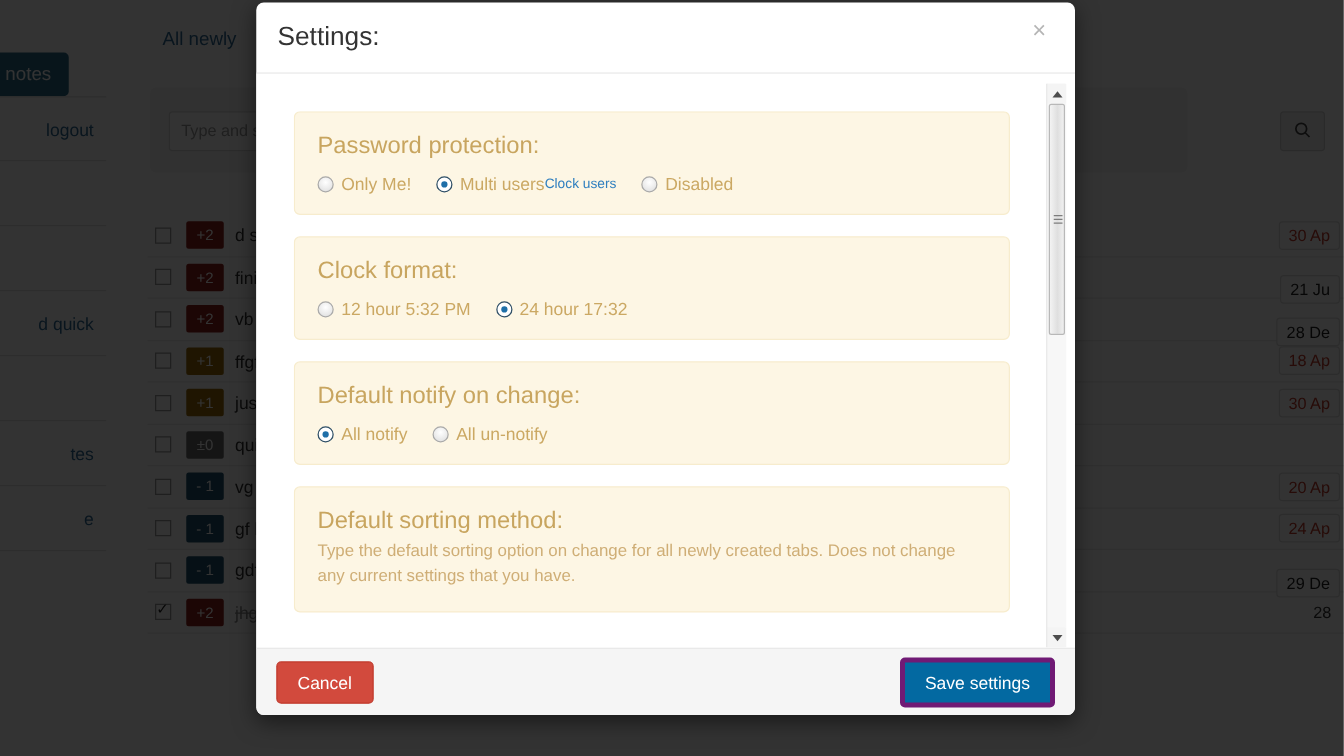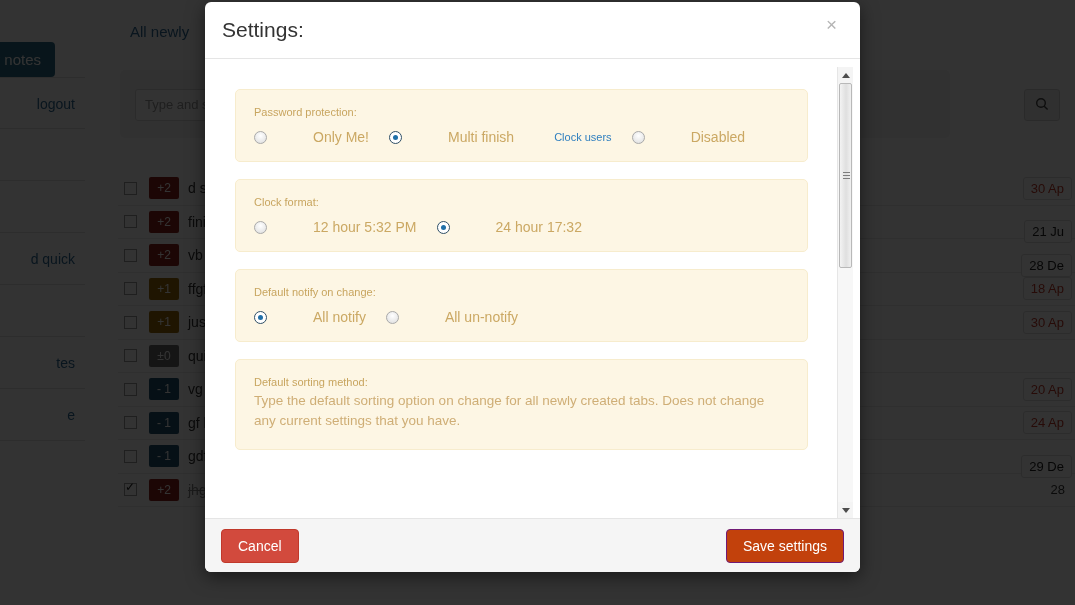--- a/index.html
+++ b/index.html
@@ -165,42 +165,41 @@
   }
   .settings-panel {
     background: #fdf6e4;
     border: 1px solid #f7eccd;
     border-radius: 5px;
     padding: 16px 18px 16px 18px;
     margin-bottom: 17px;
     color: #c9a96a;
   }
   .panel-label {
-    font-size: 11px;
+    font-size: 19px;
     color: #c8a55f;
     margin-bottom: 3px;
   }
   .panel-desc {
     font-size: 13.5px;
     color: #cfae76;
     line-height: 1.45;
     margin-bottom: 3px;
   }
   .radio-row {
     margin-top: 11px;
     display: flex; align-items: center;
     flex-wrap: wrap;
     font-size: 14px;
     color: #cba863;
   }
   .radio-opt {
     display: flex; align-items: center;
     margin-right: 20px;
     cursor: pointer;
-    gap: 40px;
   }
   .radio-mark {
     width: 13px; height: 13px;
     border-radius: 50%;
     border: 1px solid #a9a9a9;
     background: radial-gradient(circle at 50% 35%, #ffffff 0%, #dcdcdc 100%);
     margin-right: 6px; flex: none;
     position: relative;
   }
   .radio-opt.selected .radio-mark {
@@ -276,22 +275,22 @@
     border: none; border-radius: 4px;
     font-size: 14px; color: #fff;
     padding: 8px 16px; cursor: pointer;
     font-family: "Liberation Sans", sans-serif;
   }
   .btn-cancel {
     background: #d24a3d;
     border: 1px solid #c0392b;
   }
   .btn-save {
-    background: #c2410c;
-    border: 1px solid #701a75;
+    background: #0369a1;
+    border: 4px solid #701a75;
   }
 </style>
 </head>
 <body>
 
 <div id="app-background">
 
   <div class="bg-sidebar">
     <div class="bg-sidebar-btn">show notes</div>
     <div class="bg-side-row first">
@@ -411,21 +410,21 @@
     <div class="modal-scroll-area" id="sections-container">
         <div class="settings-panel">
           <div class="panel-label">Password protection:</div>
           <div class="radio-row">
             <div class="radio-opt">
               <span class="radio-mark"></span>
               <span class="radio-label">Only Me!</span>
             </div>
             <div class="radio-opt selected">
               <span class="radio-mark"></span>
-              <span class="radio-label">Multi finish</span>
+              <span class="radio-label">Multi users</span>
               <a class="inline-link">Clock users</a>
             </div>
             <div class="radio-opt">
               <span class="radio-mark"></span>
               <span class="radio-label">Disabled</span>
             </div>
           </div>
         </div>
         <div class="settings-panel">
           <div class="panel-label">Clock format:</div>

